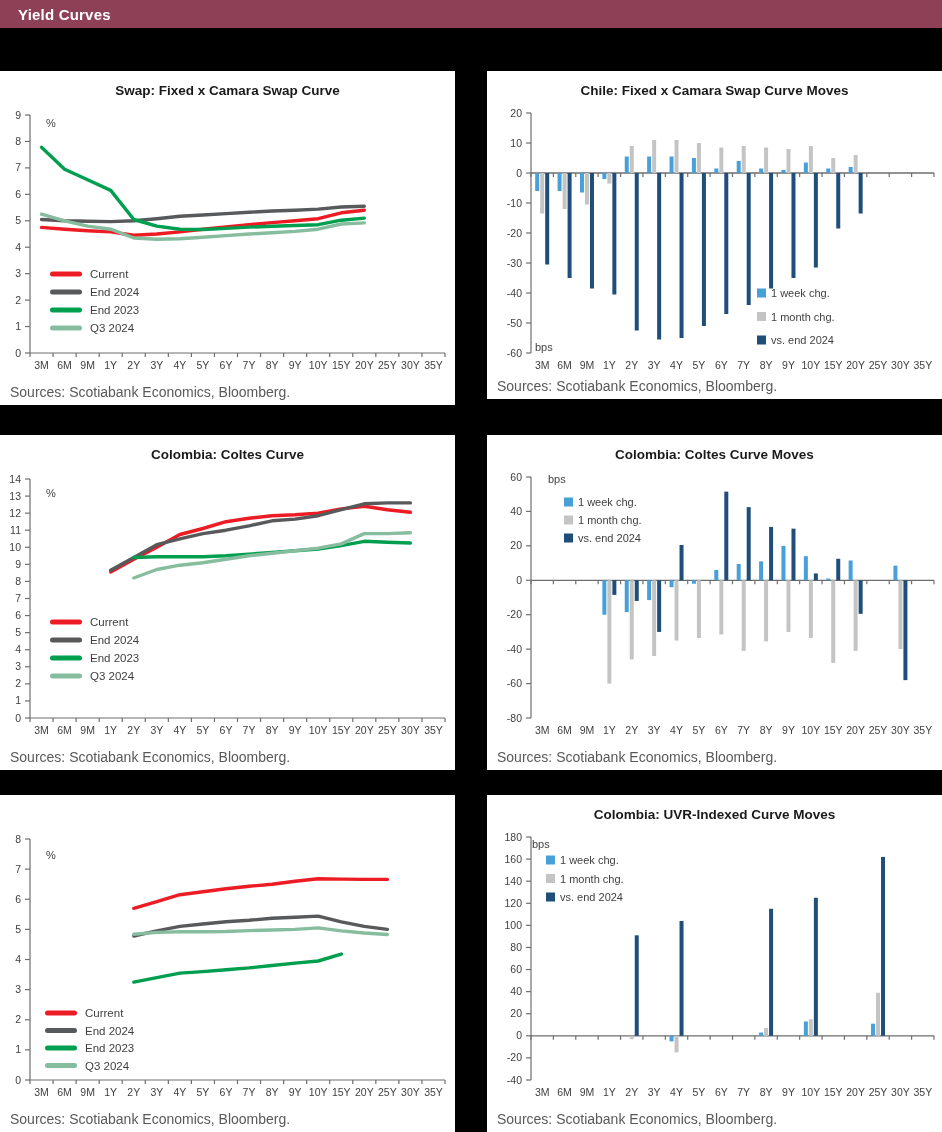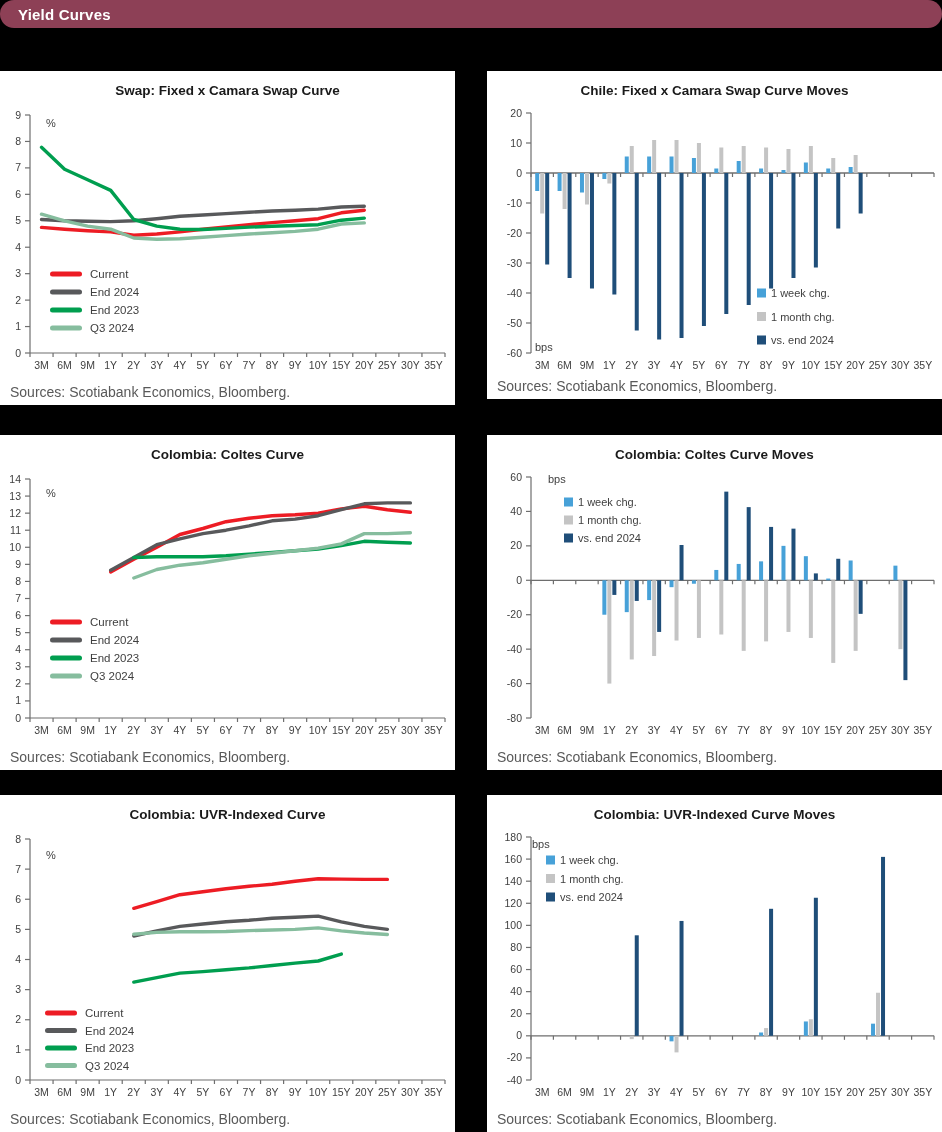--- a/index.html
+++ b/index.html
@@ -1,19 +1,19 @@
 <!DOCTYPE html>
 <html style="--page-bg: #000000; --panel-bg: #FFFFFF; --header-bg: #8D4056; --header-text: #FFFFFF; --title-text: #1A1A1A; --sources-text: #595959;"><head>
 <meta charset="utf-8">
 <style>
   html,body{margin:0;padding:0;background:#000;}
   .page{position:relative;width:942px;height:1132px;background:var(--page-bg,#000);
         font-family:"Liberation Sans",sans-serif;overflow:hidden;}
   .topbar{position:absolute;left:0;top:0;width:942px;height:28px;background:var(--header-bg,#8D4056);
-          display:flex;align-items:center;border-radius:14px;}
+          display:flex;align-items:center;}
   .topbar span{color:var(--header-text,#fff);font-weight:bold;font-size:15px;padding-left:18px;letter-spacing:.2px;}
   .panel{position:absolute;width:455px;background:var(--panel-bg,#fff);}
   #p0{left:0;top:71px;height:334px}
   #p1{left:487px;top:71px;height:328px}
   #p2{left:0;top:435px;height:335px}
   #p3{left:487px;top:435px;height:335px}
   #p4{left:0;top:795px;height:337px}
   #p5{left:487px;top:795px;height:337px}
   .panel h2{margin:12px 6px 0 6px;text-align:center;font-size:13.5px;line-height:1.15;
             color:var(--title-text,#1a1a1a);font-weight:bold;}
@@ -449,21 +449,20 @@
           <rect x="77" y="46.5" width="9" height="9" fill="#C4C4C4"></rect>
           <text x="91" y="55" font-size="11" text-anchor="start" fill="#3F3F3F">1 month chg.</text>
           <rect x="77" y="64.5" width="9" height="9" fill="#1F4E79"></rect>
           <text x="91" y="73" font-size="11" text-anchor="start" fill="#3F3F3F">vs. end 2024</text>
         </g>
       </svg>
     <div class="sources">Sources: Scotiabank Economics, Bloomberg.</div>
   </section>
 
   <section class="panel" id="p4">
-    <h2>Colombia: UVR-Indexed Curve</h2>
     <svg class="plot" width="455" height="277" viewBox="0 0 455 277">
         <g>
           <line x1="30" y1="10" x2="30" y2="251" stroke="#6E6E6E" stroke-width="1.2"></line>
           <line x1="25" y1="251" x2="30" y2="251" stroke="#6E6E6E" stroke-width="1.2"></line>
           <text x="21" y="254.5" font-size="10.5" text-anchor="end" fill="#3F3F3F">0</text>
           <line x1="25" y1="220.875" x2="30" y2="220.875" stroke="#6E6E6E" stroke-width="1.2"></line>
           <text x="21" y="224.375" font-size="10.5" text-anchor="end" fill="#3F3F3F">1</text>
           <line x1="25" y1="190.75" x2="30" y2="190.75" stroke="#6E6E6E" stroke-width="1.2"></line>
           <text x="21" y="194.25" font-size="10.5" text-anchor="end" fill="#3F3F3F">2</text>
           <line x1="25" y1="160.625" x2="30" y2="160.625" stroke="#6E6E6E" stroke-width="1.2"></line>

